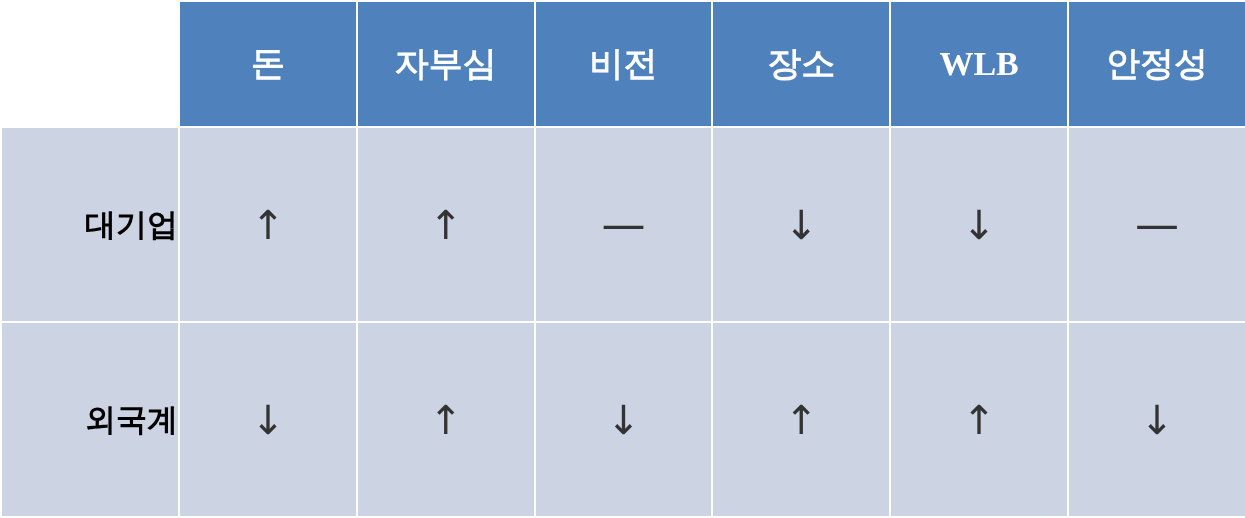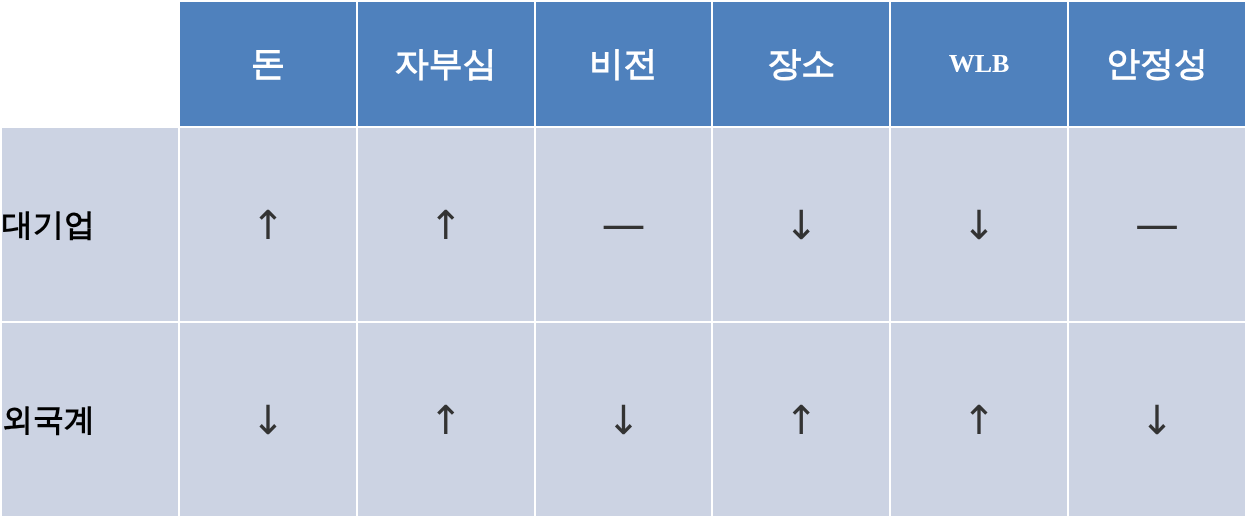--- a/index.html
+++ b/index.html
@@ -33,27 +33,27 @@
     border: 2px solid #ffffff;
     padding: 0;
   }
   thead th.corner {
     background: #ffffff;
     border-left: none;
     border-top: none;
   }
   thead th.latin {
     font-family: "Liberation Serif", serif;
-    font-size: 26px;
+    font-size: 34px;
   }
 
   tbody th.row-label {
     font-weight: bold;
     font-size: 31px;
-    text-align: left;
+    text-align: right;
     vertical-align: middle;
     border: 2px solid #ffffff;
     padding: 0;
     color: #000000;
   }
   tbody td.cell {
     text-align: center;
     vertical-align: middle;
     border: 2px solid #ffffff;
     padding: 0;

